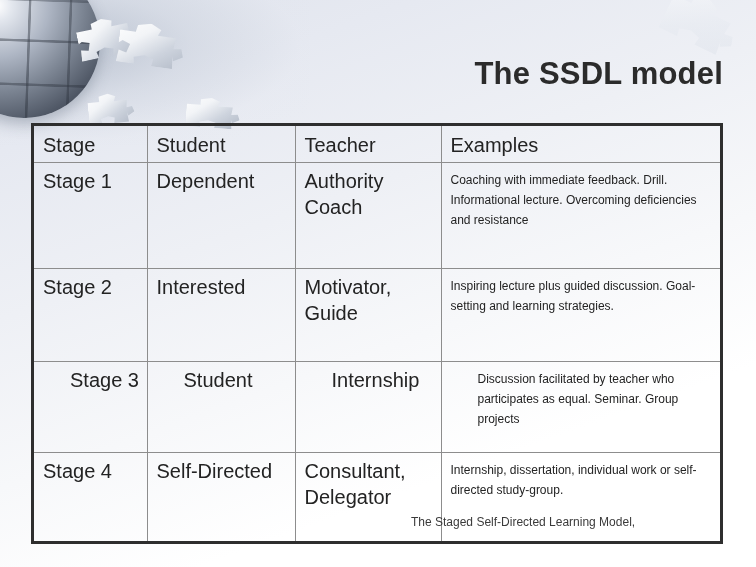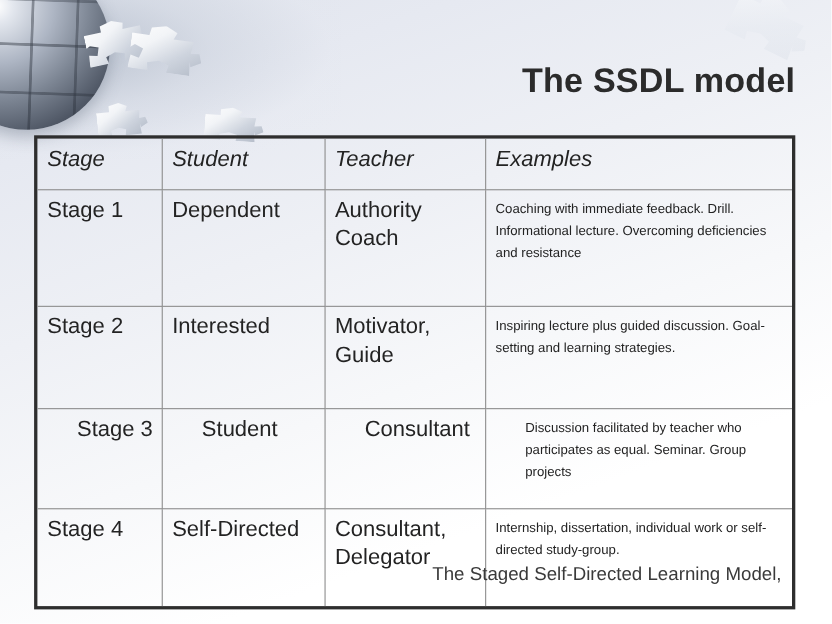--- a/index.html
+++ b/index.html
@@ -160,33 +160,33 @@
   td.big {
     font-size: 20px;
     line-height: 26px;
     padding: 5px 0 5px 9px;
   }
   td.small {
     font-size: 12px;
     line-height: 20px;
     padding: 7px 7px 7px 9px;
   }
-  tr.head td.big { padding-top: 6px; padding-bottom: 14px; font-style: italic; }
+  tr.head td.big { padding-top: 6px; padding-bottom: 4px; }
   tr.r1 td { height: 91px; margin-left: 40px; }
   tr.r2 td { height: 78px; }
   tr.r3 td { height: 76px; padding-left: 36px; }
   tr.r4 td { height: 74px; }
 
   
   .caption {
     position: absolute;
-    left: 393px;
+    left: 411px;
     top: 514px;
     width: 320px;
-    font-size: 17px;
+    font-size: 12px;
     line-height: 16px;
     color: #3a3a3a;
   }
 </style>
 </head>
 <body>
 
 <div id="slide">
 
   <div class="art-layer">
@@ -233,21 +233,21 @@
           <td class="big">Stage 2</td>
           <td class="big">Interested</td>
           <td class="big" style="white-space: pre-line;">Motivator,
 Guide</td>
           <td class="small">Inspiring lecture plus guided discussion. Goal-setting and learning strategies.</td>
         </tr>
 
         <tr class="r3">
           <td class="big">Stage 3</td>
           <td class="big">Student</td>
-          <td class="big">Consultant</td>
+          <td class="big">Internship</td>
           <td class="small">Discussion facilitated by teacher who participates as equal. Seminar. Group projects</td>
         </tr>
 
         <tr class="r4">
           <td class="big">Stage 4</td>
           <td class="big">Self-Directed</td>
           <td class="big" style="white-space: pre-line;">Consultant,
 Delegator</td>
           <td class="small">Internship, dissertation, individual work or self-directed study-group.</td>
         </tr>

